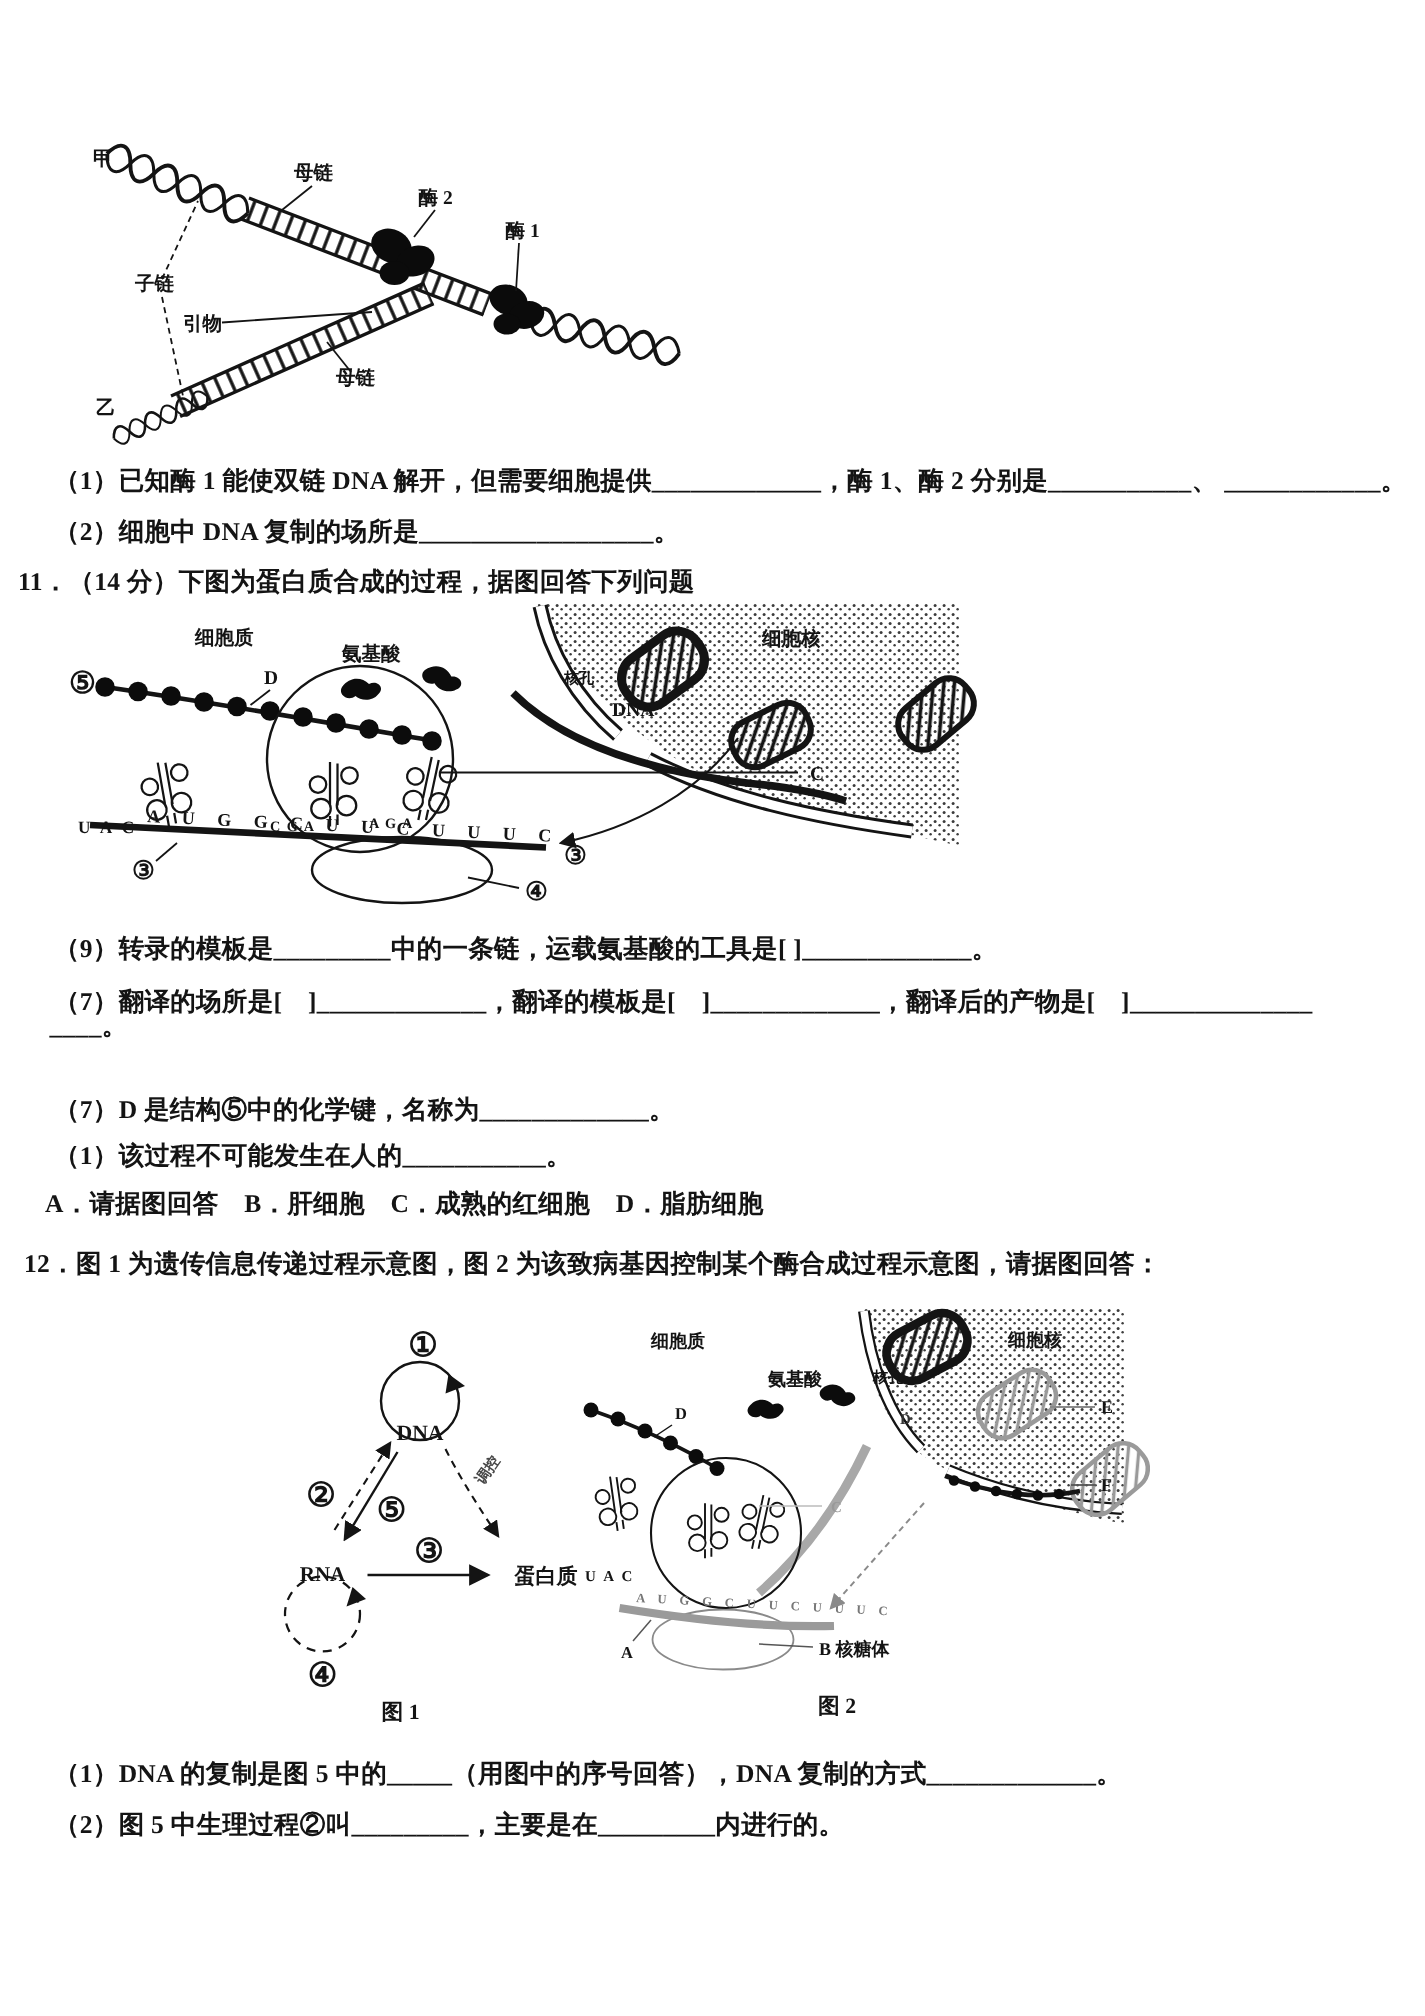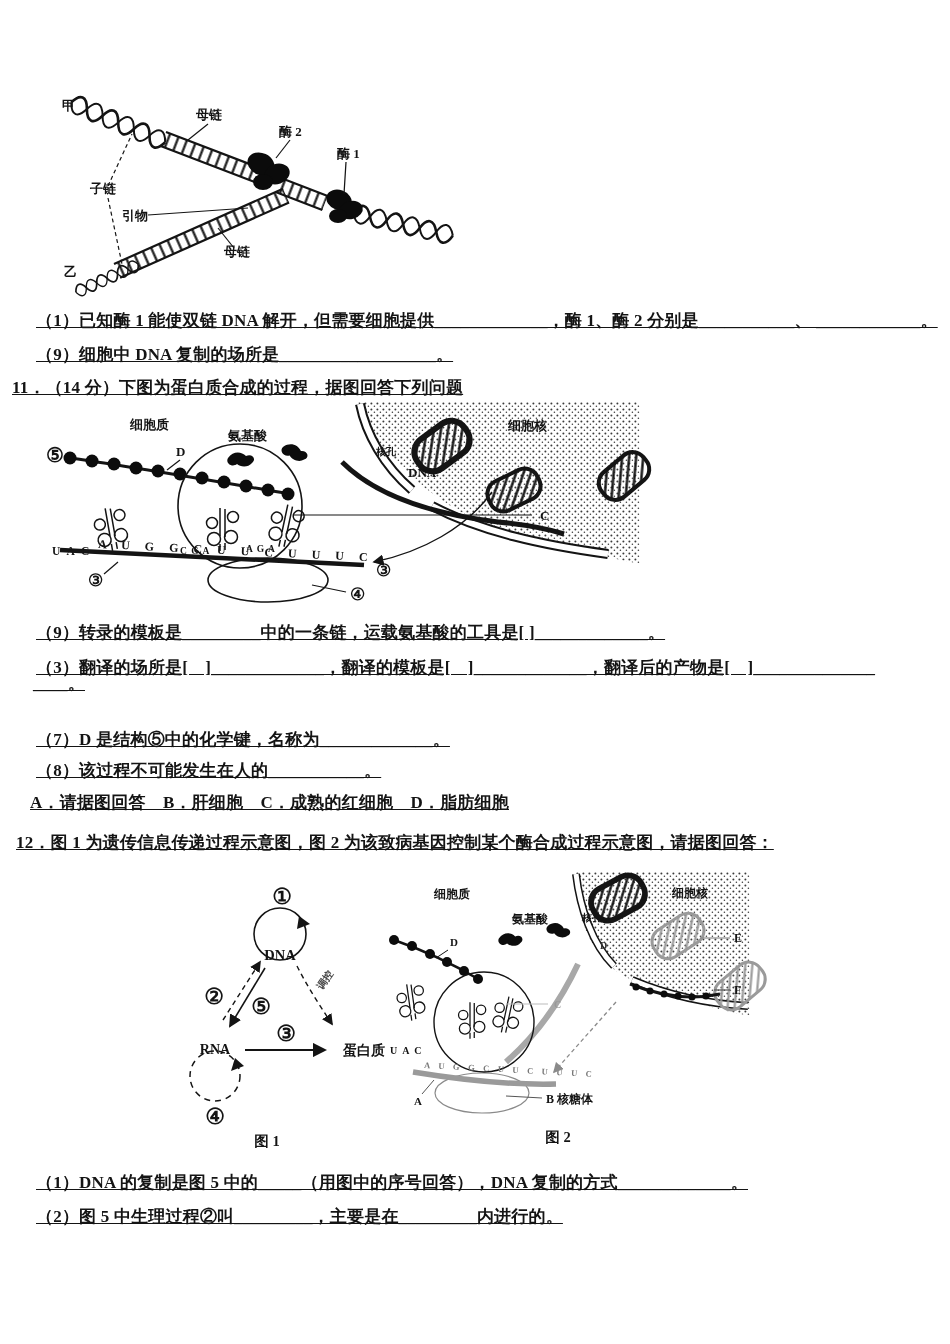--- a/index.html
+++ b/index.html
@@ -2,21 +2,21 @@
 <html><head>
 <meta charset="utf-8">
 <style>
   * { margin:0; padding:0; box-sizing:border-box; }
   html,body { background:#fff; }
   body {
     width:950px; height:1344px; position:relative;
     font-family:"Liberation Serif","DejaVu Serif",serif;
     color:#141414; overflow:hidden;
   }
-  .tl { position:absolute; white-space:nowrap; font-size:17px; font-weight:600; letter-spacing:.2px;text-decoration:underline; }
+  .tl { position:absolute; white-space:nowrap; font-size:17px; font-weight:600; letter-spacing:.2px; }
   .fig { position:absolute; }
   svg { display:block; overflow:visible; }
   svg text { font-family:"Liberation Serif","DejaVu Serif",serif; font-weight:600; fill:#141414; font-size:13px; }
   svg text.big { font-size:17px; }
   svg text.circnum { font-size:22px; }
   svg text.small { font-size:10px; }
   svg text.lat { font-weight:700; }
 </style>
 </head>
 <body>
@@ -110,21 +110,21 @@
     <text x="229" y="48">酶 2</text>
     <text x="287" y="70">酶 1</text>
     <text x="40" y="105">子链</text>
     <text x="72" y="132">引物</text>
     <text x="174" y="168">母链</text>
     <text x="14" y="188">乙</text>
   </svg>
 </div>
 
 <div class="tl" style="left:36px;top:309px">（1）已知酶 1 能使双链 DNA 解开，但需要细胞提供_____________，酶 1、酶 2 分别是___________、  ____________。</div>
-<div class="tl" style="left:36px;top:343px">（9）细胞中 DNA 复制的场所是__________________。</div>
+<div class="tl" style="left:36px;top:343px">（2）细胞中 DNA 复制的场所是__________________。</div>
 
 <div class="tl" style="left:12px;top:376px">11．（14 分）下图为蛋白质合成的过程，据图回答下列问题</div>
 
 <div class="fig" style="left:40px;top:402px;width:600px;height:206px">
   <svg width="600" height="206" viewBox="0 0 600 206">
     <g>
       <path d="M318,0 L600,0 L600,162 C555,152 505,142 462,128 C405,110 352,62 332,30 C326,20 321,10 318,0 Z" fill="url(#stip)"></path>
       <path d="M320,2 C326,32 344,64 372,88" stroke="#141414" stroke-width="10" fill="none"></path>
       <path d="M320,2 C326,32 344,64 372,88" stroke="#fff" stroke-width="6" fill="none"></path>
       <path d="M392,104 C442,130 502,143 568,152" stroke="#141414" stroke-width="10" fill="none"></path>
@@ -183,24 +183,24 @@
     <text x="310" y="198" class="big">④</text>
     <path d="M306,190 L272,183" stroke="#141414" stroke-width="1.2"></path>
 
     <path d="M254,113 L492,113" stroke="#141414" stroke-width="1.2"></path>
     <text x="500" y="118" class="lat">C</text>
     <path d="M452,90 C426,126 382,150 334,160" stroke="#141414" stroke-width="1.4" fill="none" marker-end="url(#mB)"></path>
   </svg>
 </div>
 
 <div class="tl" style="left:36px;top:621px">（9）转录的模板是_________中的一条链，运载氨基酸的工具是[ ]_____________。</div>
-<div class="tl" style="left:36px;top:656px">（3）翻译的场所是[　]_____________，翻译的模板是[　]_____________，翻译后的产物是[　]______________</div>
+<div class="tl" style="left:36px;top:656px">（7）翻译的场所是[　]_____________，翻译的模板是[　]_____________，翻译后的产物是[　]______________</div>
 <div class="tl" style="left:33px;top:672px">____。</div>
 <div class="tl" style="left:36px;top:728px">（7）D 是结构⑤中的化学键，名称为_____________。</div>
-<div class="tl" style="left:36px;top:759px">（8）该过程不可能发生在人的___________。</div>
+<div class="tl" style="left:36px;top:759px">（1）该过程不可能发生在人的___________。</div>
 <div class="tl" style="left:30px;top:791px">A．请据图回答　B．肝细胞　C．成熟的红细胞　D．脂肪细胞</div>
 
 <div class="tl" style="left:16px;top:831px">12．图 1 为遗传信息传递过程示意图，图 2 为该致病基因控制某个酶合成过程示意图，请据图回答：</div>
 
 <div class="fig" style="left:185px;top:866px;width:210px;height:292px">
   <svg width="210" height="292" viewBox="0 0 210 292">
     <text x="97" y="38" class="circnum" text-anchor="middle">①</text>
     <circle cx="95" cy="68" r="26" fill="none" stroke="#141414" stroke-width="1.6"></circle>
     <polygon points="114,50 125,58 112,63" fill="#141414"></polygon>
     <text x="95" y="94" class="lat" text-anchor="middle" style="font-size:14.5px">DNA</text>

